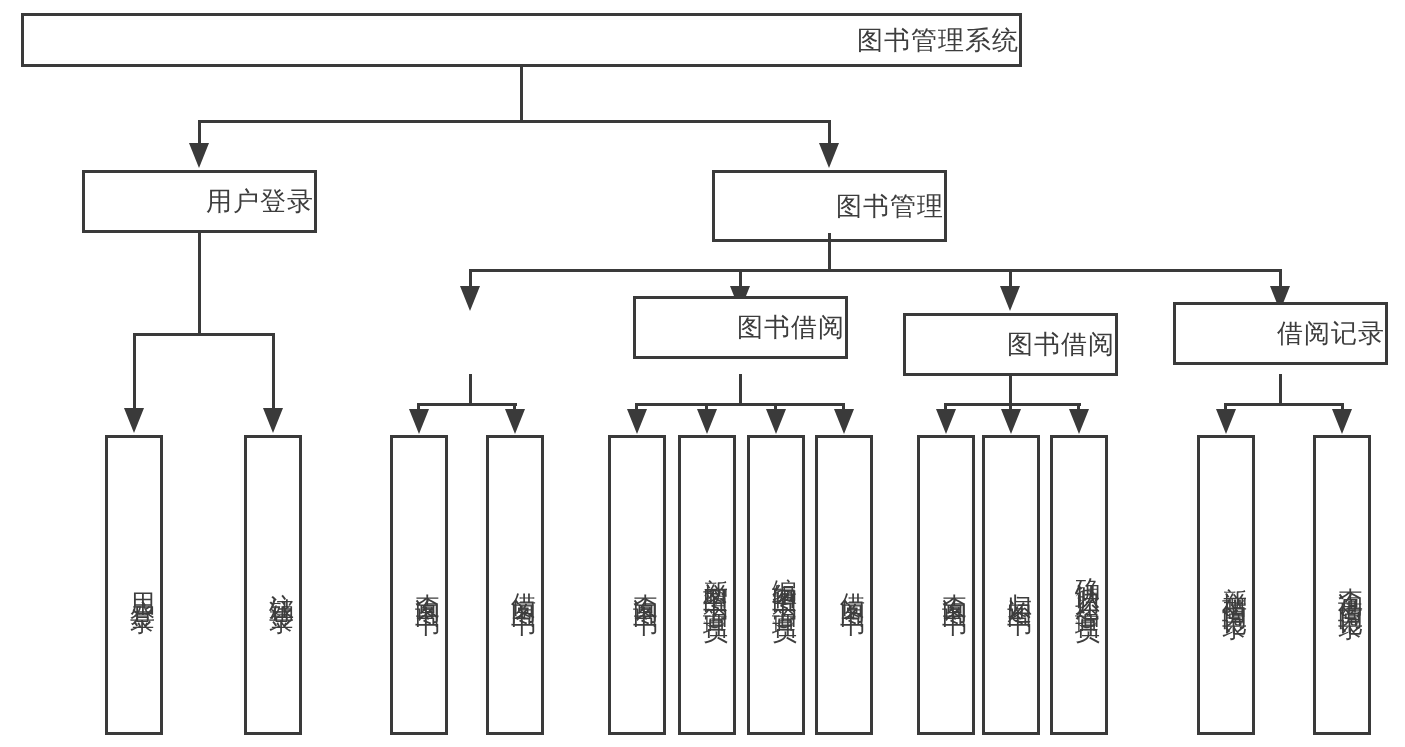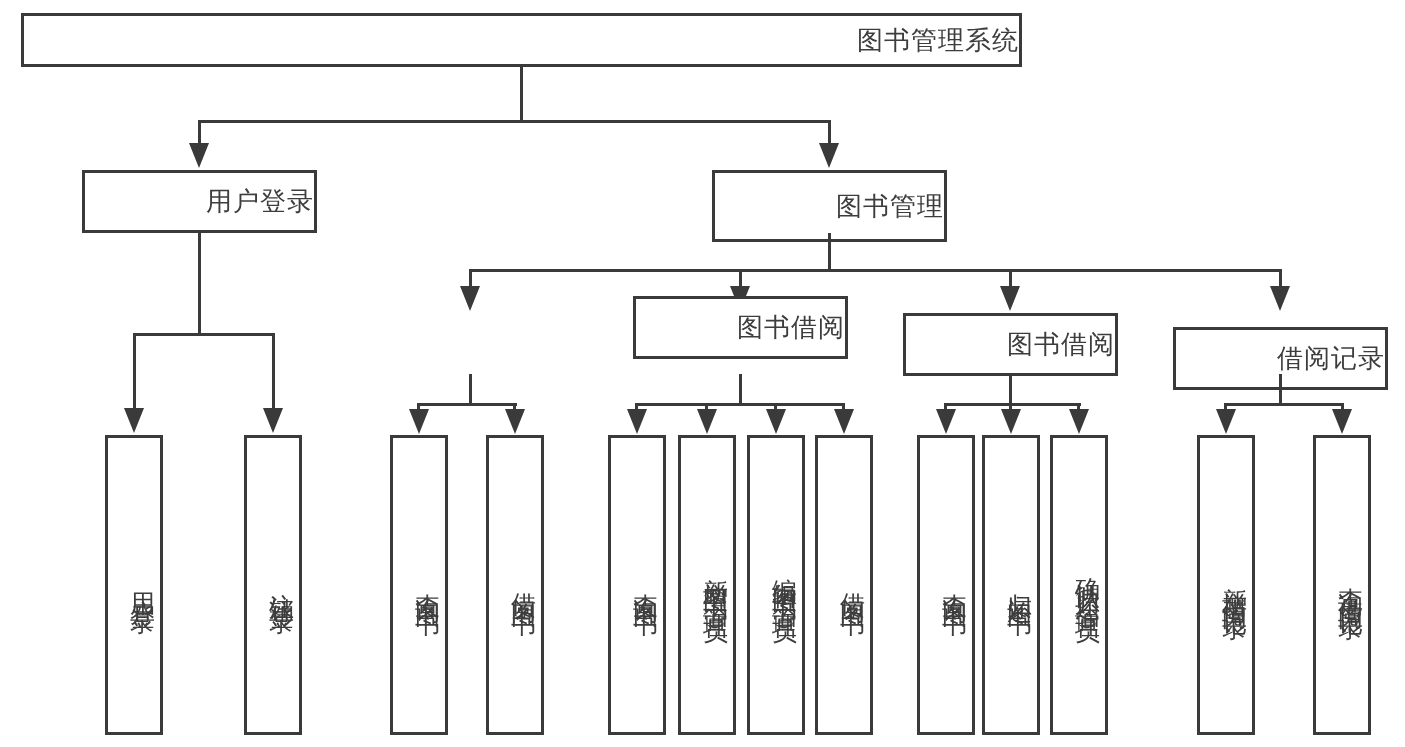--- a/index.html
+++ b/index.html
@@ -90,21 +90,21 @@
   <div class="arrow" style="left:730px;top:286px"></div>
   <div class="arrow" style="left:1000px;top:286px"></div>
   <div class="arrow" style="left:1270px;top:286px"></div>
 
   <div class="box hbox" style="left:633px;top:296px;width:215px;height:63px">
     <span>图书借阅</span>
   </div>
   <div class="box hbox" style="left:903px;top:313px;width:215px;height:63px">
     <span>图书借阅</span>
   </div>
-  <div class="box hbox" style="left:1173px;top:327px;width:215px;height:63px">
+  <div class="box hbox" style="left:1173px;top:302px;width:215px;height:63px">
     <span>借阅记录</span>
   </div>
 
   <div class="vline" style="left:469px;top:374px;height:32px"></div>
   <div class="hline" style="left:417px;top:403px;width:100px"></div>
   <div class="vline" style="left:417px;top:403px;height:13px"></div>
   <div class="vline" style="left:513px;top:403px;height:13px"></div>
   <div class="arrow" style="left:409px;top:409px"></div>
   <div class="arrow" style="left:505px;top:409px"></div>
 

